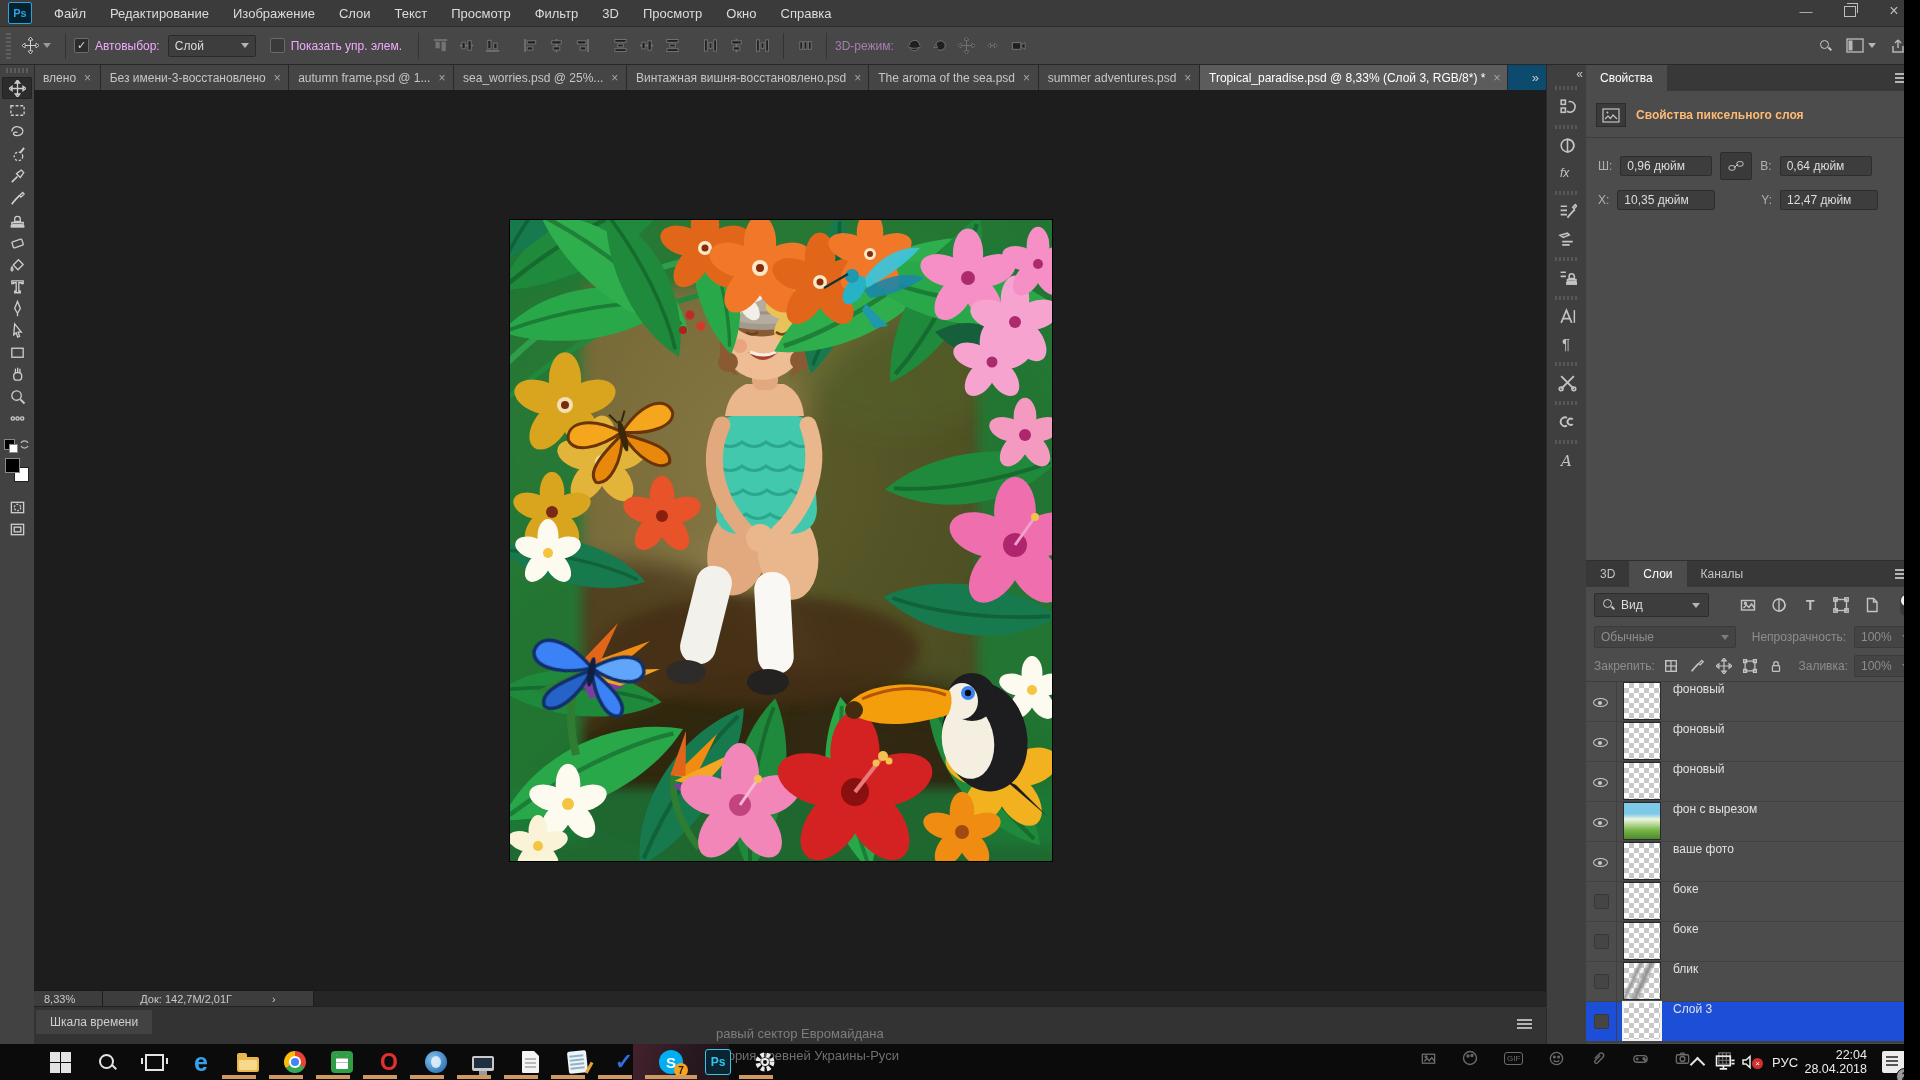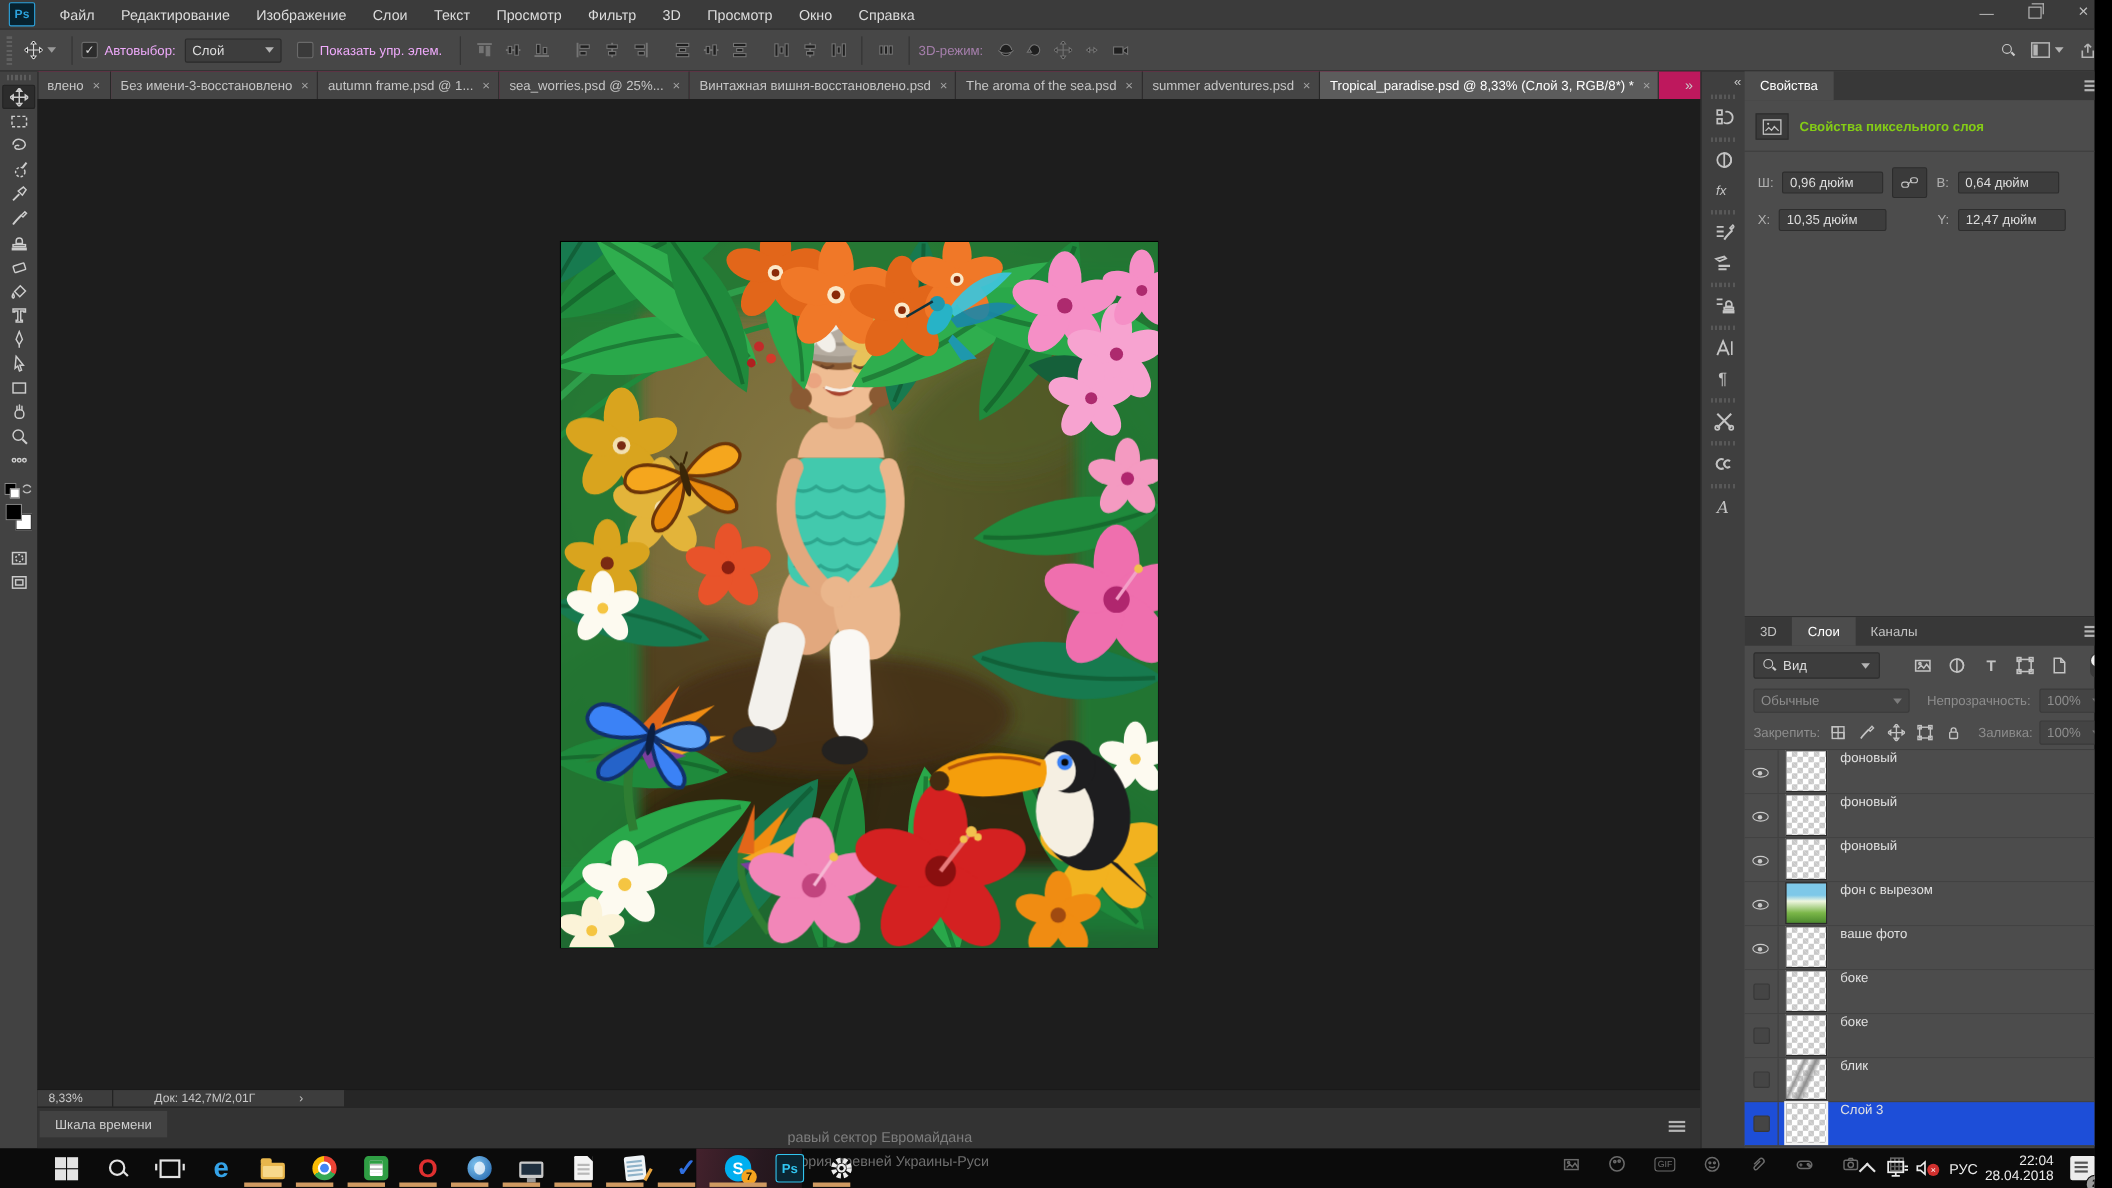--- a/index.html
+++ b/index.html
@@ -19,21 +19,21 @@
   .grip{width:5px;height:26px;margin:0 6px;background:repeating-linear-gradient(0deg,#5f5f5f 0 2px,transparent 2px 4px)}
   .sep{width:1px;height:26px;background:#333;margin:0 8px}
   .cb{width:13px;height:13px;background:#2c2c2c;border:1px solid #6a6a6a;border-radius:2px;display:flex;align-items:center;justify-content:center;color:#ddd;font-size:11px;margin-right:6px}
   .opt-label{color:#f0abfc;font-size:12px;margin-right:8px}
   .dd{height:20px;background:#3d3d3d;border:1px solid #2a2a2a;border-radius:2px;display:flex;align-items:center;padding:0 6px;color:#ddd;gap:10px}
   .caret{width:0;height:0;border-left:4px solid transparent;border-right:4px solid transparent;border-top:5px solid #b5b5b5}
   .icn{display:flex;align-items:center;justify-content:center}
   .ai{width:24px;height:24px;margin:0 1px;display:flex;align-items:center;justify-content:center}
   .dim{opacity:.55}
   
-  .tabbar{left:34px;top:65px;width:1512px;height:25px;background:#be185d;display:flex;align-items:stretch}
+  .tabbar{left:34px;top:65px;width:1512px;height:25px;background:#0c4a6e;display:flex;align-items:stretch}
   .dtab{display:flex;align-items:center;background:#454545;border-right:1px solid #282828;padding:0 9px;font-size:12px;color:#c6c6c6;white-space:nowrap;overflow:hidden}
   .dtab.active{background:#5c5c5c;color:#fff}
   .dtab .x{margin-left:8px;color:#a5a5a5;font-size:12px}
   .tab-overflow{margin-left:16px;color:#c9c9c9;font-size:13px;display:flex;align-items:center;padding:0 8px;letter-spacing:-1px}
   
   .toolbar{left:0;top:65px;width:34px;height:979px;background:#424242;border-right:1px solid #2a2a2a;display:flex;flex-direction:column;align-items:center}
   .tgrab{width:22px;height:5px;margin:3px 0 4px 0;background:repeating-linear-gradient(90deg,#5d5d5d 0 2px,transparent 2px 4px)}
   .tool{width:30px;height:22px;display:flex;align-items:center;justify-content:center;border-radius:2px}
   .tool.sel{background:#2c2c2c;box-shadow:inset 0 0 0 1px #232323}
   .tool svg{stroke:#cdcdcd;fill:none;stroke-width:1.4}
@@ -1078,21 +1078,21 @@
     </div>
     <div style="position:relative;height:469px;border-bottom:1px solid #2f2f2f">
       <div style="display:flex;align-items:center;gap:10px;padding:12px 10px 10px 10px">
         <span style="width:28px;height:22px;background:#3a3a3a;border:1px solid #2c2c2c;display:flex;align-items:center;justify-content:center">
           <svg width="18" height="15">
               <rect x="1" y="1" width="16" height="13" fill="none" stroke="#c3c3c3" stroke-width="1.2"></rect>
               <path d="M3 11l3-3 2.5 2.5L11 7l4 4" stroke="#c3c3c3" fill="none" stroke-width="1.2"></path>
               <circle cx="5.4" cy="4.6" r="1" fill="#c3c3c3"></circle>
             </svg>
         </span>
-        <span style="font-weight:bold;color:#84cc16">Свойства пиксельного слоя</span>
+        <span style="font-weight:bold;color:#fdba74">Свойства пиксельного слоя</span>
       </div>
       <div style="height:1px;background:#3e3e3e;margin:0 0 14px 0"></div>
       <div style="display:flex;align-items:center;gap:8px;padding:0 12px;margin-bottom:10px">
         <span class="flabel">Ш:</span>
         <span class="field" style="width:78px">0,96 дюйм</span>
         <span style="width:30px;height:26px;background:#3a3a3a;border:1px solid #2c2c2c;border-radius:2px;display:flex;align-items:center;justify-content:center">
             <svg width="18" height="18">
               <use href="#s-chain" style="stroke:#c3c3c3;fill:none"></use>
             </svg>
           </span>

